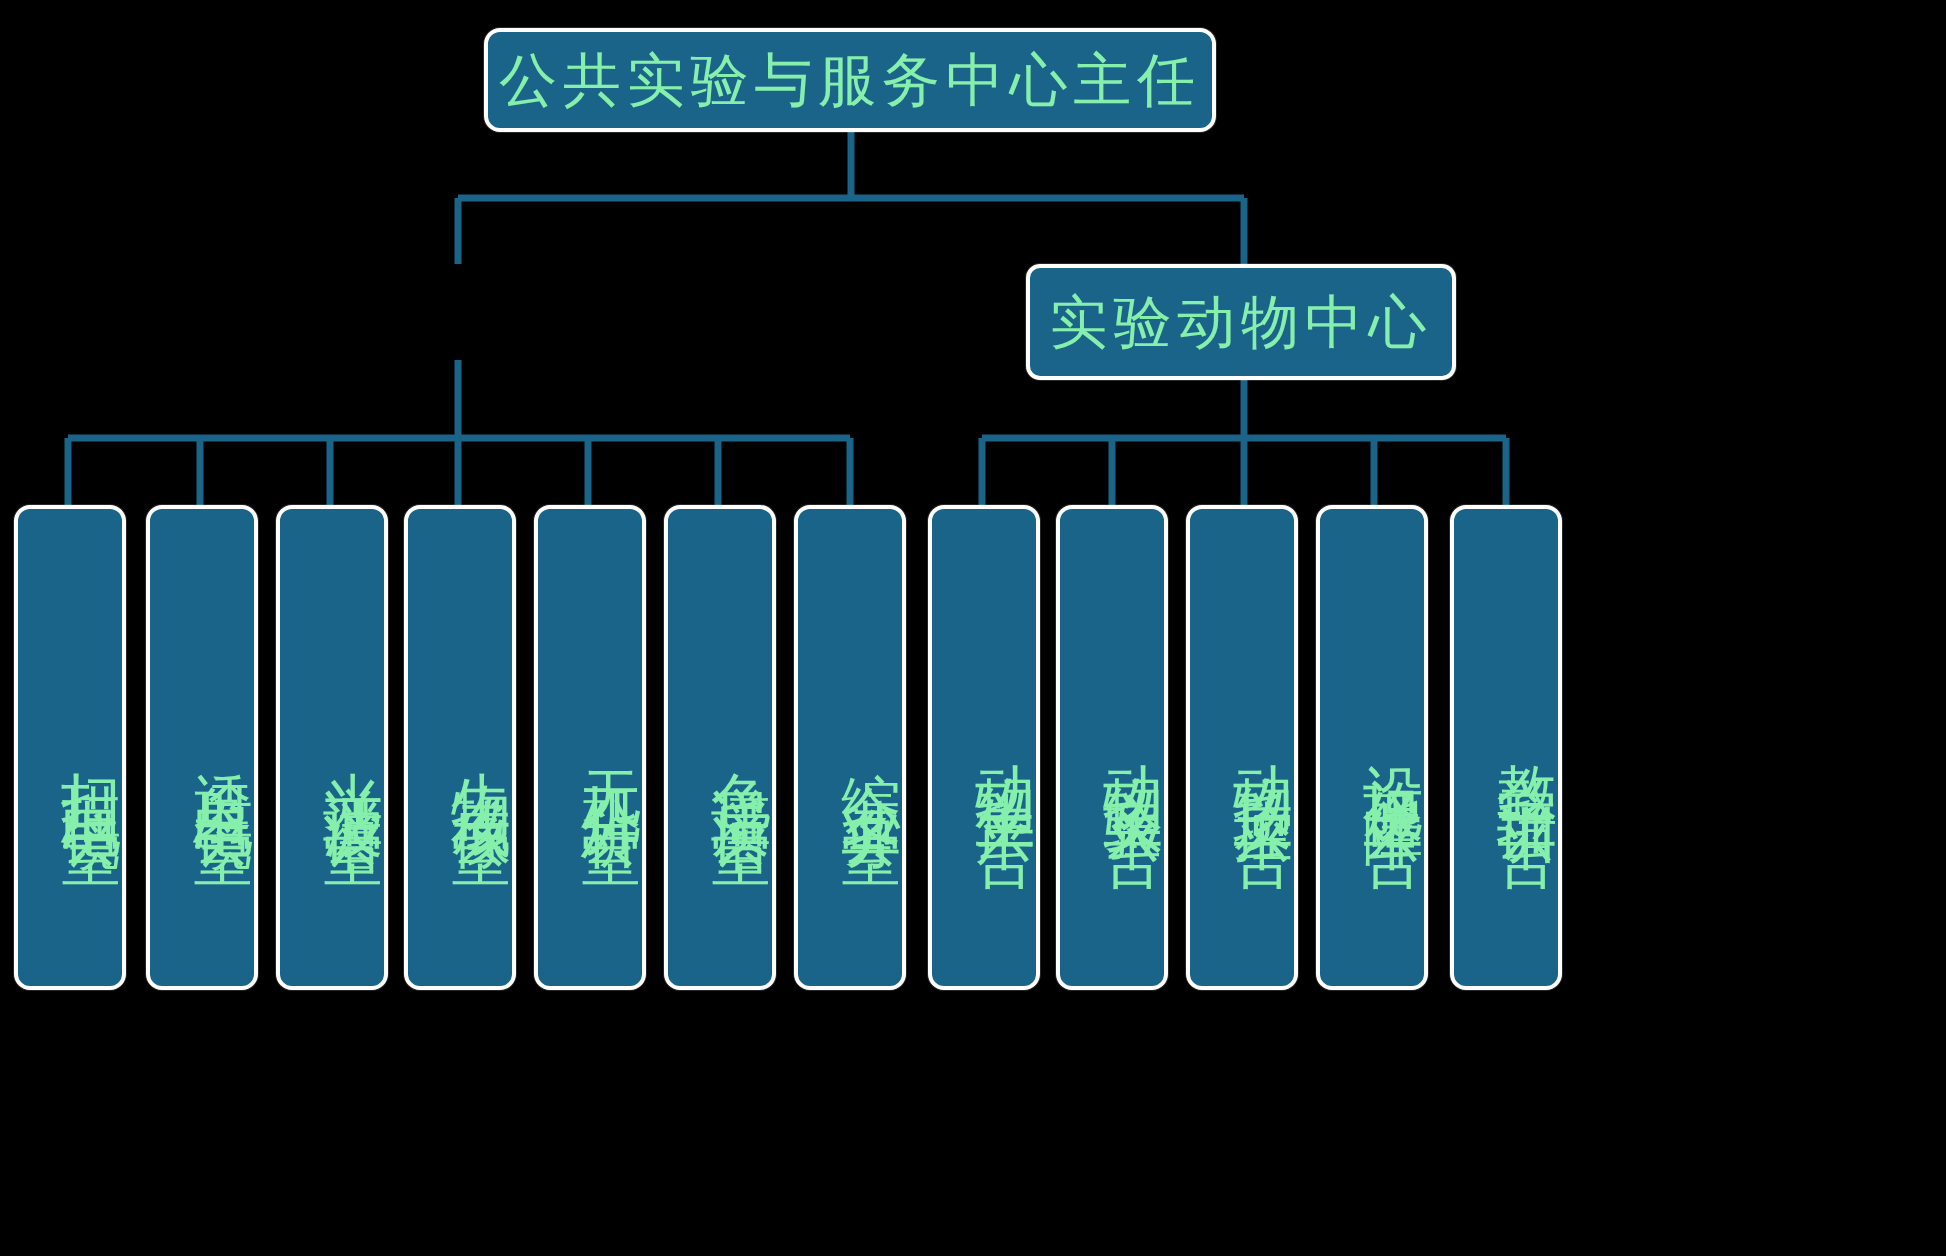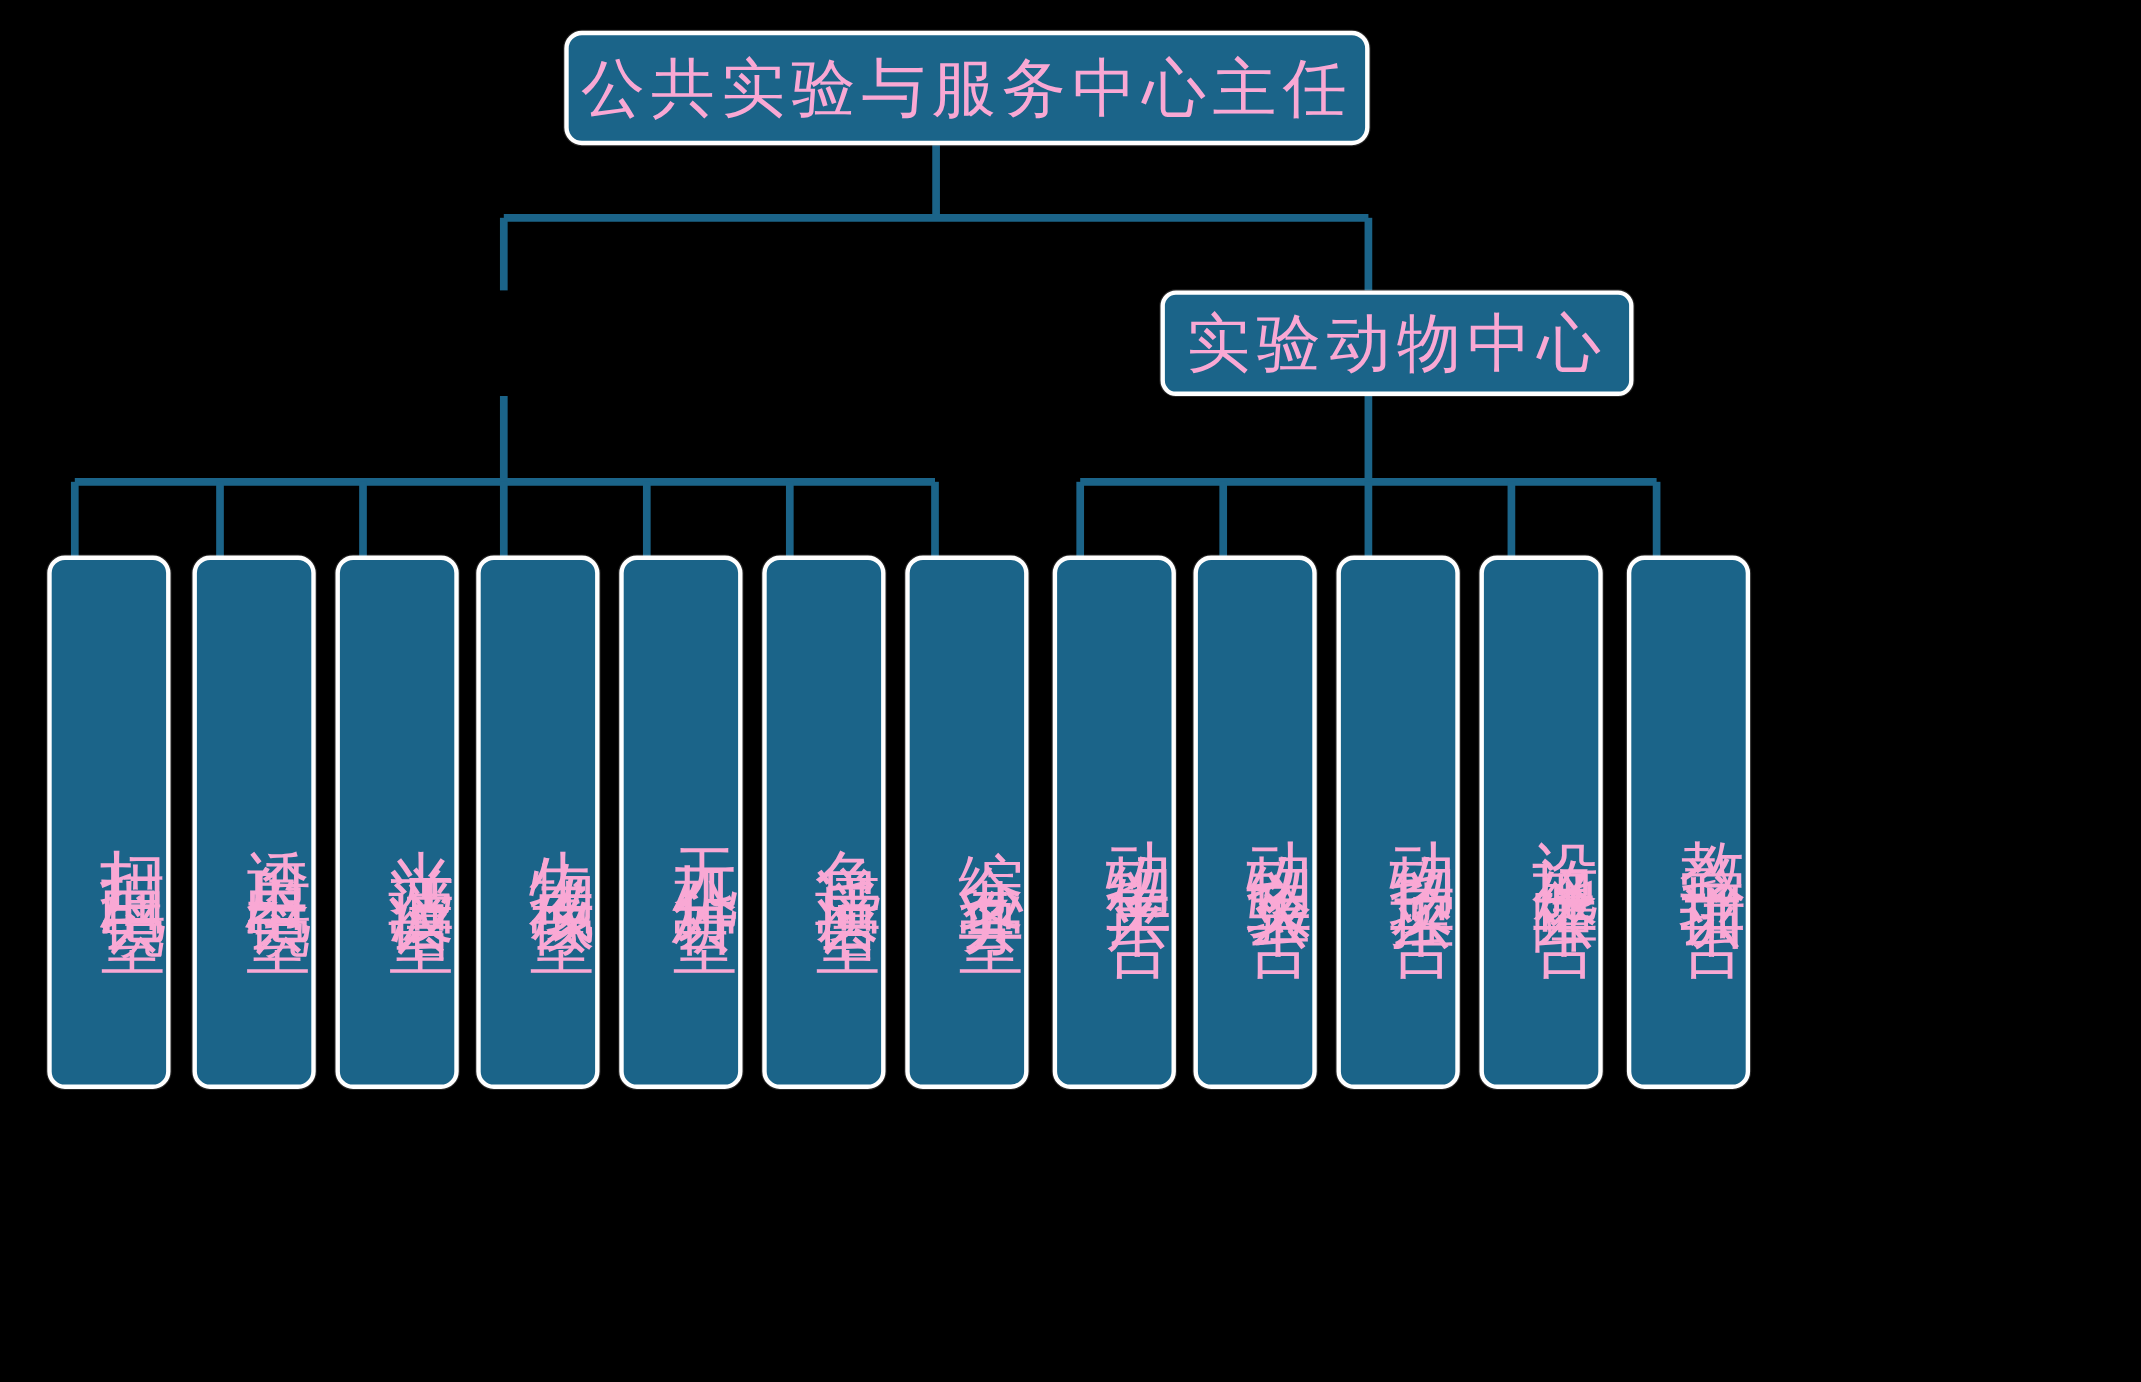--- a/index.html
+++ b/index.html
@@ -25,31 +25,30 @@
     pointer-events: none;
   }
 
   
   .node {
     position: absolute;
     box-sizing: border-box;
     background: #1b6489;
     border: 4px solid #ffffff;
     border-radius: 14px;
-    color: #f9a8d4;
+    color: #86efac;
     display: flex;
     align-items: center;
     justify-content: center;
     text-align: left;
     font-family: "DejaVu Serif", serif;
     font-weight: 400;
     letter-spacing: 0.10em;
     line-height: 1.28;
     box-shadow: 0 0 0 1px rgba(255,255,255,0.15);
-    margin-left: 29px;
   }
 
   .node.horiz {
     font-size: 58px;
   }
 
   
   #node-root {
     left: 484px;
     top: 28px;
@@ -64,21 +63,21 @@
     left: 246px;
     top: 264px;
     width: 430px;
     height: 96px;
     font-size: 58px;
   }
   #node-lac {
     left: 1026px;
     top: 264px;
     width: 430px;
-    height: 96px;
+    height: 116px;
     font-size: 58px;
   }
 
   
   .node.vert {
     top: 505px;
     height: 485px;
     width: 112px;
     border-radius: 16px;
     font-size: 60px;

